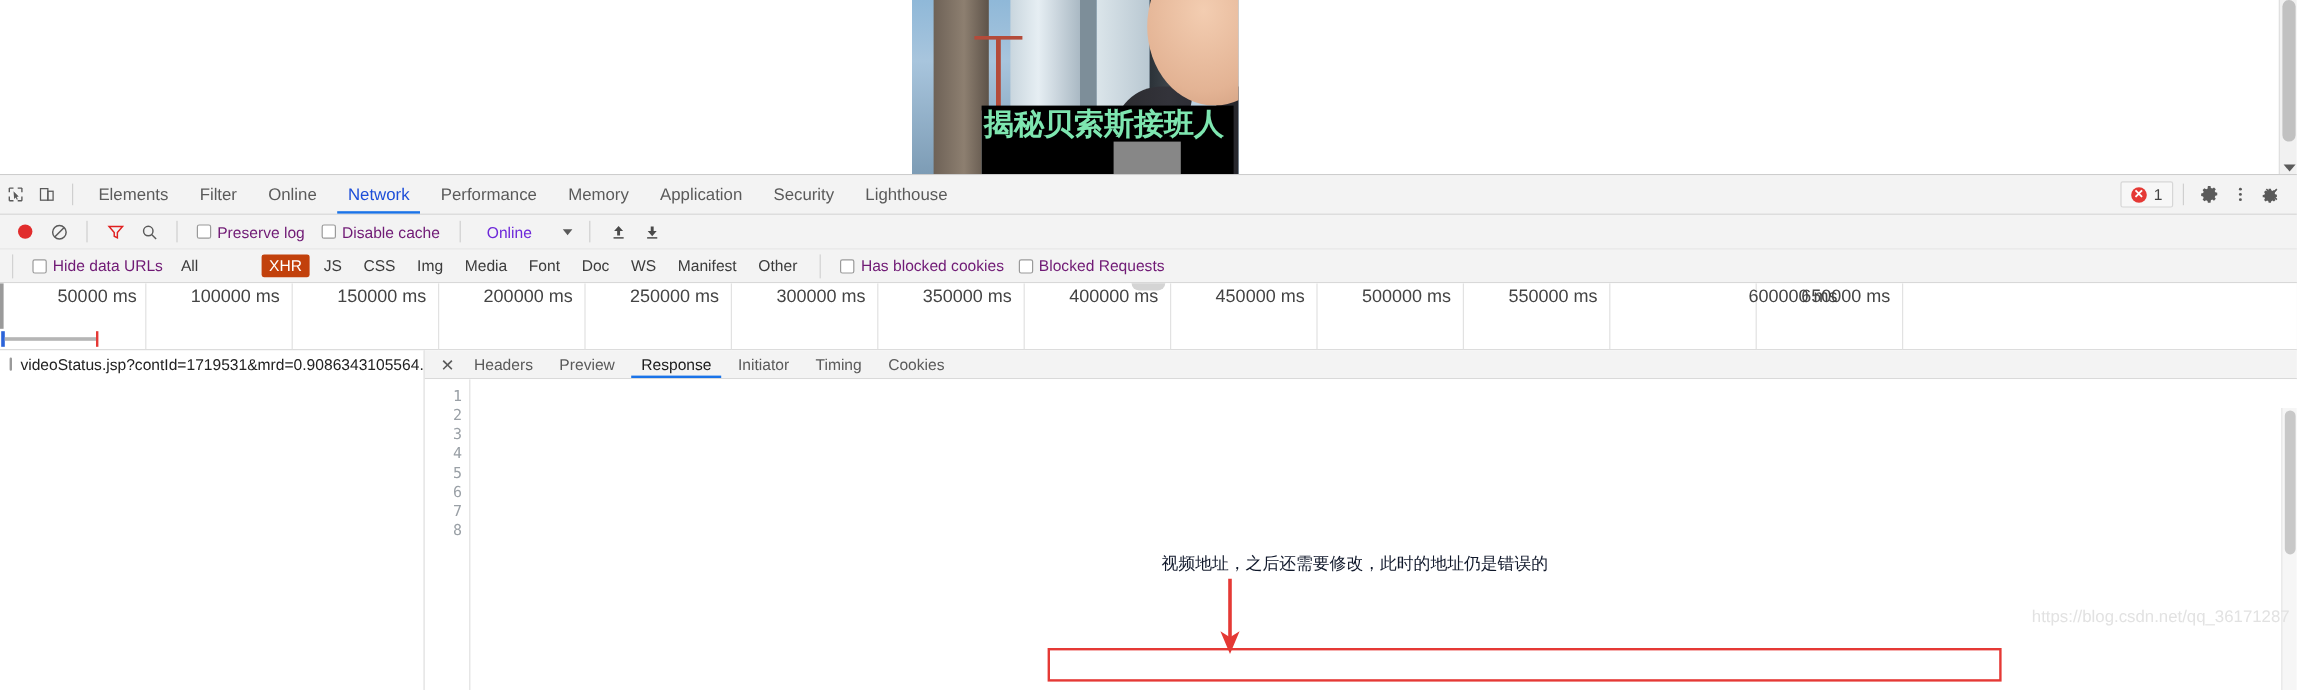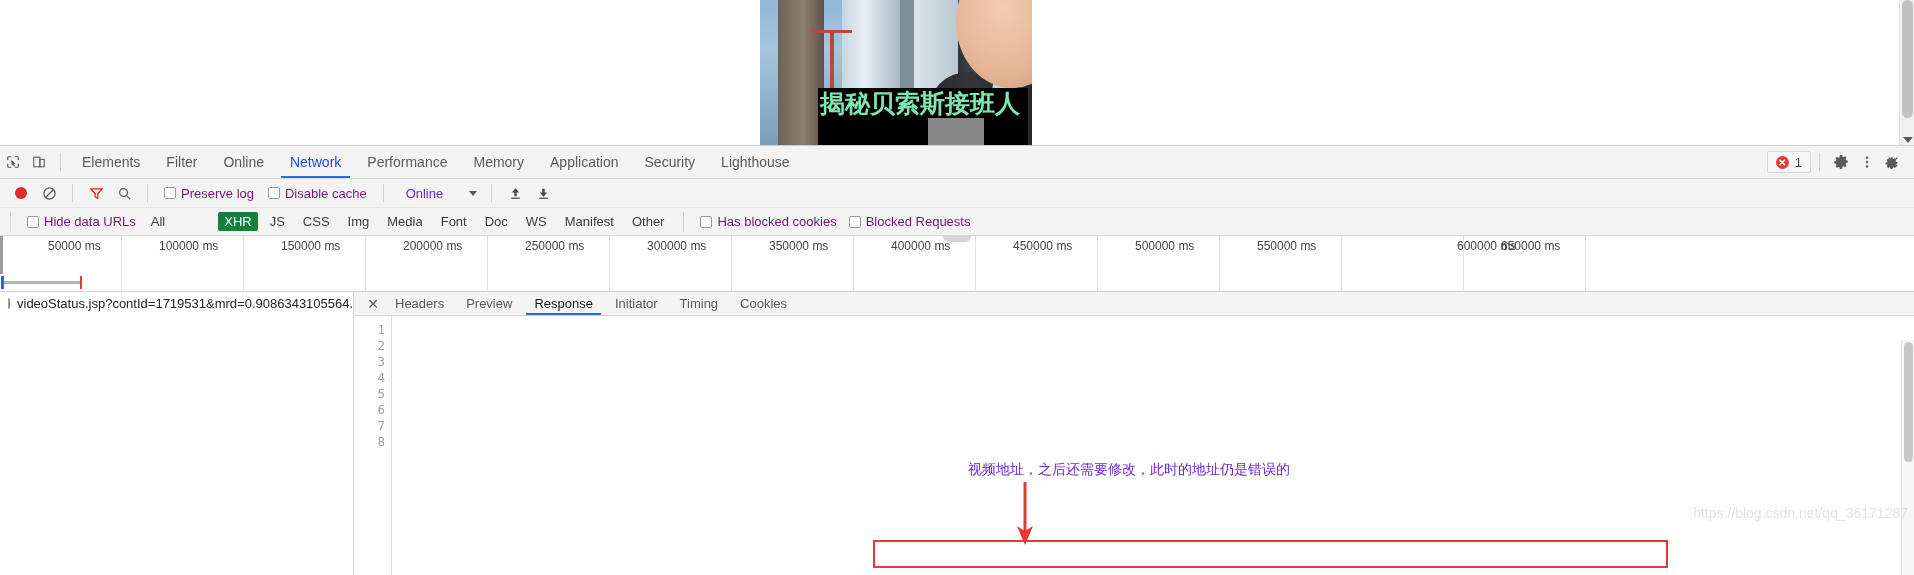--- a/index.html
+++ b/index.html
@@ -133,46 +133,46 @@
     border-bottom:1px solid #d8d8d8;
   }
   #filter-input {
     width:172px; height:100%; border:none; outline:none; background:transparent;
     font-size:13px; color:#222; padding-left:6px; font-family:"Liberation Sans",sans-serif;
   }
   #filter-input::placeholder { color:#8d8d8d; }
   .vdiv { width:1px; height:20px; background:#d2d2d2; margin:0 10px; }
   .ftype { font-size:13px; color:#3c3c3c; padding:2px 6px; border-radius:2px; margin:0 3px;
            white-space:nowrap; }
-  .ftype.active { background:#15803d; color:#fff;margin-left:44px; }
+  .ftype.active { background:#c2410c; color:#fff;margin-left:44px; }
 
   
   #overview {
     position:relative; height:56px; background:#fff;
     border-bottom:1px solid #d4d4d4; overflow:hidden;
   }
   .tl-tick {
     position:absolute; top:0; height:56px; border-right:1px solid #e2e2e2;
   }
   .tl-label {
-    position:absolute; top:3px; font-size:12px; color:#444; white-space:nowrap;
+    position:absolute; top:3px; font-size:15px; color:#444; white-space:nowrap;
     font-family:"Liberation Sans",sans-serif;
   }
   #ov-leftbar { position:absolute; left:0; top:0; width:3px; height:38px; background:#9a9a9a; }
   #ov-blue  { position:absolute; left:1px; top:40px; width:3px; height:13px; background:#2b63d9; }
   #ov-grey  { position:absolute; left:4px; top:45px; width:76px; height:3px; background:#b5b5b5; }
   #ov-red   { position:absolute; left:80px; top:40px; width:2px; height:13px; background:#e53935; }
   #ov-handle {
     position:absolute; left:50%; top:-5px; transform:translateX(-50%);
     width:28px;height:11px;background:#d4d4d4;border-radius:0 0 6px 6px;
   }
 
   
   #annotation {
-    position:absolute; left:968px; top:315px; font-size:14px; color:#6d28d9;
+    position:absolute; left:968px; top:315px; font-size:14px; color:#0f172a;
     white-space:nowrap; font-family:"DejaVu Sans", sans-serif; z-index:40;text-align:right;
   }
   #arrow {
     position:absolute; left:1012px; top:336px; width:26px; height:64px; z-index:40;
   }
 
   
   #split { position:relative; height:316px; display:flex; }
   #left-pane {
     width:354px; border-right:1px solid #d4d4d4; background:#fff;

